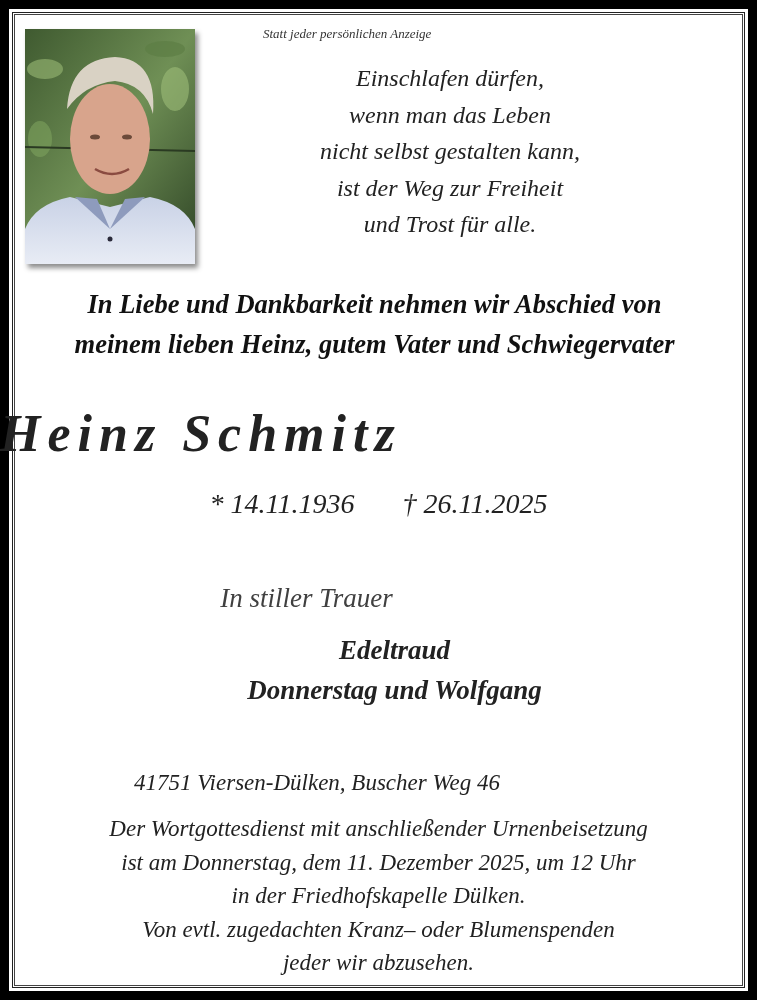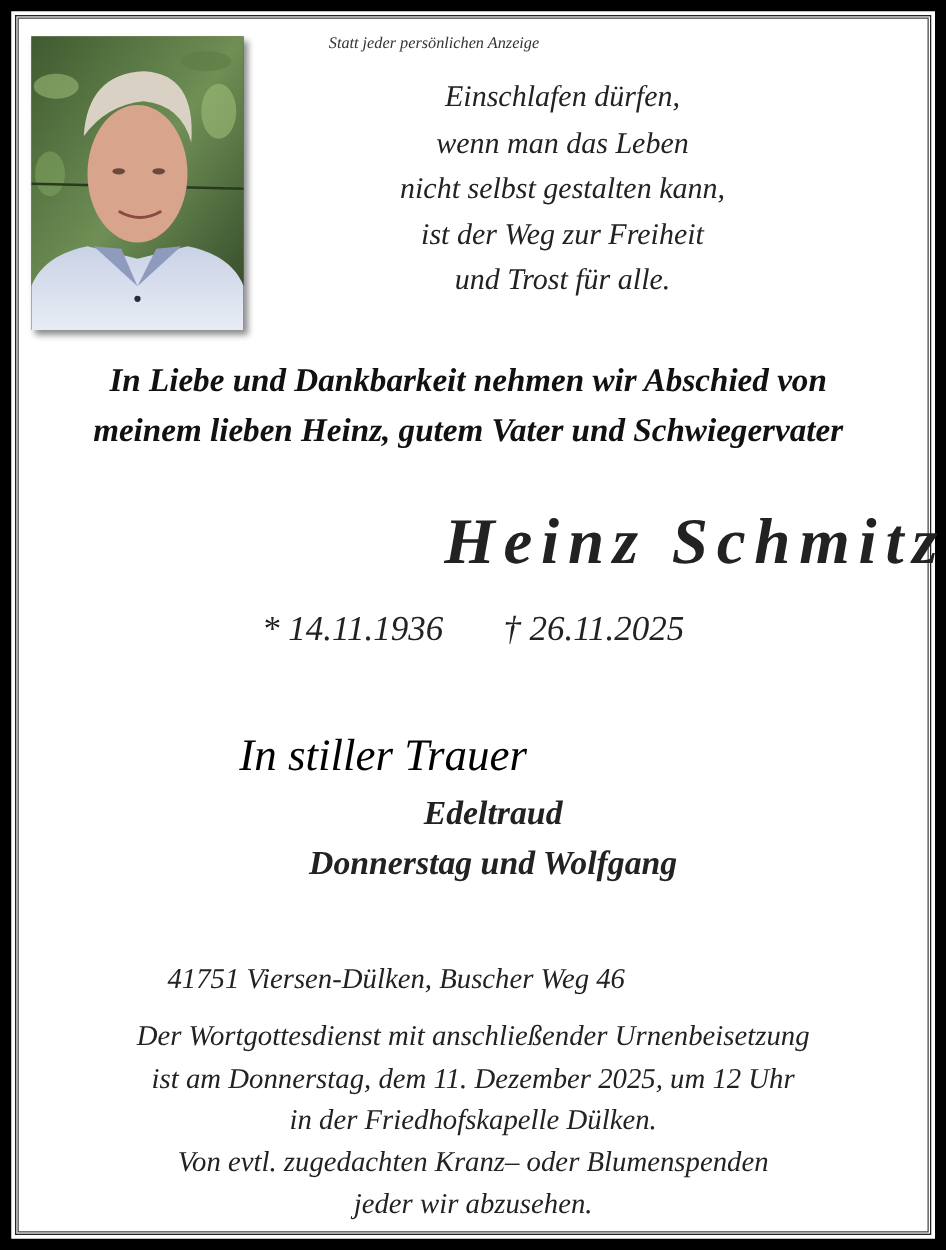--- a/index.html
+++ b/index.html
@@ -5,24 +5,24 @@
   html, body { margin: 0; padding: 0; background: #fff; }
   body { width: 757px; height: 1000px; position: relative; overflow: hidden; font-family: "Liberation Serif", "DejaVu Serif", serif; color: #1a1a1a; }
   .outer { position: absolute; left: 0; top: 0; width: 757px; height: 1000px; background: #000; }
   .gap { position: absolute; left: 9px; top: 9px; right: 9px; bottom: 9px; background: #fff; }
   .inner { position: absolute; left: 12px; top: 12px; right: 12px; bottom: 12px; border: 1px solid #222; box-shadow: inset 0 0 0 1px #fff, inset 0 0 0 2px #444; background: #fff; }
   .photo { position: absolute; left: 25px; top: 29px; width: 170px; height: 235px; box-shadow: 3px 4px 5px rgba(0,0,0,0.45); overflow: hidden; background: #4e6b3c; }
   .photo svg { display: block; width: 100%; height: 100%; }
   .kicker { position: absolute; left: 263px; top: 26px; font-size: 13px; font-style: italic; color: #333; text-align: right; }
   .poem { position: absolute; left: 260px; width: 380px; top: 60px; text-align: center; font-style: italic; font-size: 24px; line-height: 36.5px; color: #222; }
   .farewell { position: absolute; left: 0; width: 749px; top: 284px; text-align: center; font-style: italic; font-weight: bold; font-size: 26.5px; line-height: 40px; color: #111; }
-  .name { position: absolute; left: 0; width: 757px; top: 404px; text-align: right; font-style: italic; font-weight: bold; font-size: 52px; letter-spacing: 7px; color: #222; }
+  .name { position: absolute; left: 0; width: 757px; top: 404px; text-align: left; font-style: italic; font-weight: bold; font-size: 52px; letter-spacing: 7px; color: #222; }
   .dates { position: absolute; left: 0; width: 757px; top: 488px; text-align: center; font-style: italic; font-size: 28px; color: #222; }
   .dates span + span { margin-left: 48px; }
-  .trauer { position: absolute; left: 0; width: 613px; top: 583px; text-align: center; font-style: italic; font-size: 36px; color: #000000; }
+  .trauer { position: absolute; left: 0; width: 613px; top: 583px; text-align: center; font-style: italic; font-size: 27px; color: #404040; }
   .mourners { position: absolute; left: 16px; width: 757px; top: 630px; text-align: center; font-style: italic; font-weight: bold; font-size: 27px; line-height: 40px; color: #222; }
   .address { position: absolute; left: 0; width: 634px; top: 770px; text-align: center; font-style: italic; font-size: 23px; color: #222; }
   .service { position: absolute; left: 0; width: 757px; top: 812px; text-align: center; font-style: italic; font-size: 23px; line-height: 33.5px; color: #222; }
 </style>
 </head>
 <body>
 
 <div class="outer"></div>
 <div class="gap"></div>
 <div class="inner"></div>

